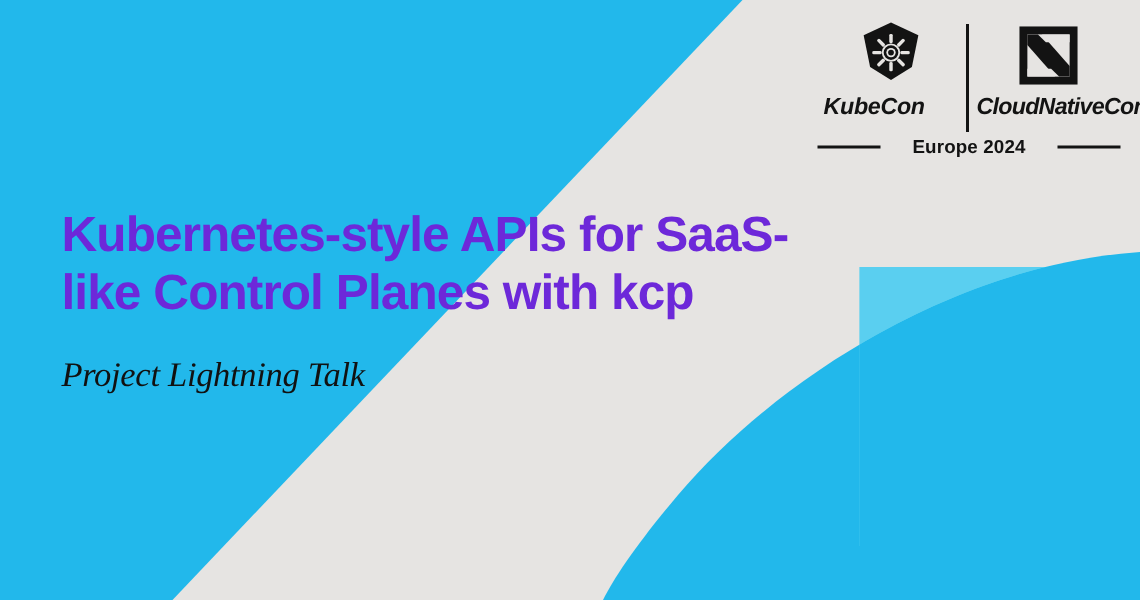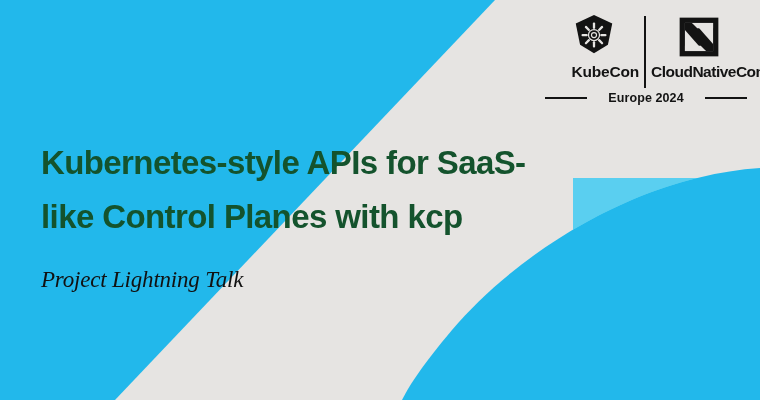--- a/index.html
+++ b/index.html
@@ -35,21 +35,22 @@
     width: 202px;
     height: 98px;
   }
   .lockup-logos {
     position: relative;
     height: 78px;
   }
   .logo-block {
     position: absolute;
     top: 0;
-    text-align: right;
+    text-align: left;
+    font-style: italic;
   }
   .logo-kubecon   { left: 4px;  width: 90px; }
   .logo-cncf      { left: 106px; width: 96px; }
   .logo-mark {
     height: 50px;
     display: flex;
     align-items: center;
     justify-content: center;
   }
   .logo-word {
@@ -94,22 +95,22 @@
   #text-block {
     position: absolute;
     left: 41px;
     top: 136px;
     width: 530px;
   }
   #slide-title {
     margin: 0;
     font-size: 33px;
     font-weight: bold;
-    line-height: 54px;
-    color: #14532d;
+    line-height: 39px;
+    color: #6d28d9;
     letter-spacing: -0.6px;
     white-space: pre-line;
   }
   #slide-subtitle {
     margin: 0;
     padding-top: 22px;
     font-size: 23px;
     font-style: italic;
     font-weight: normal;
     line-height: 28px;

